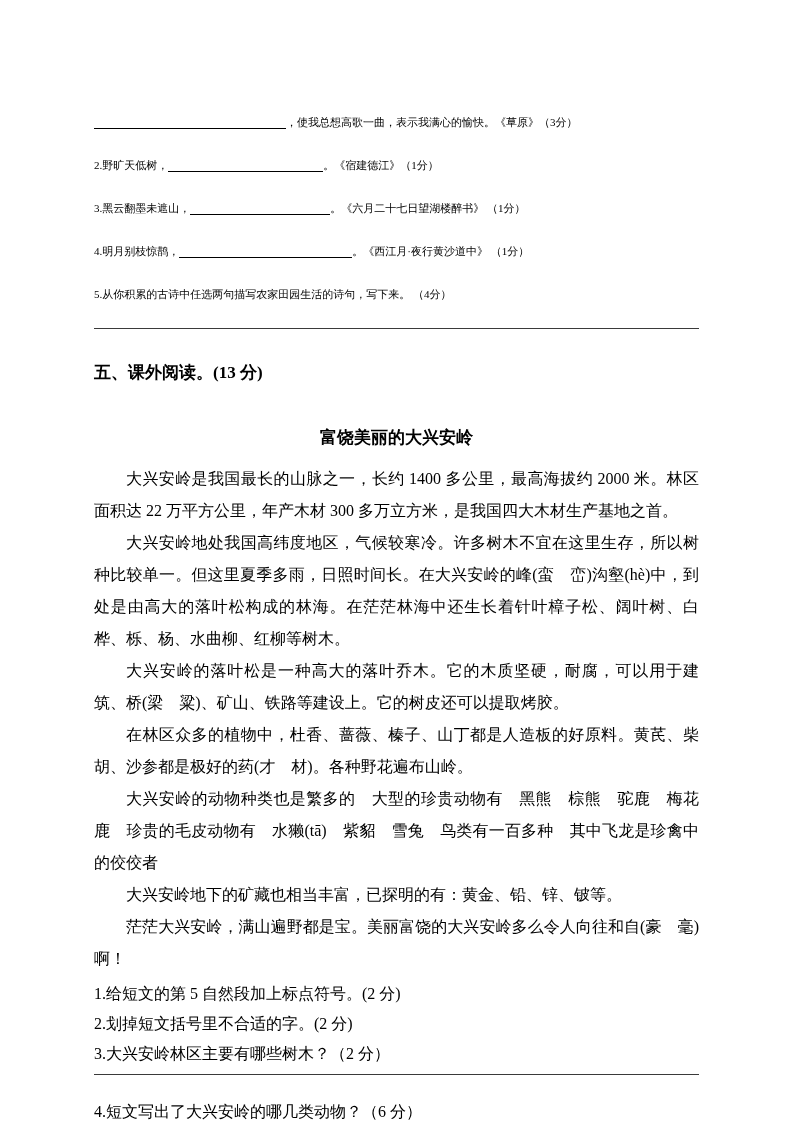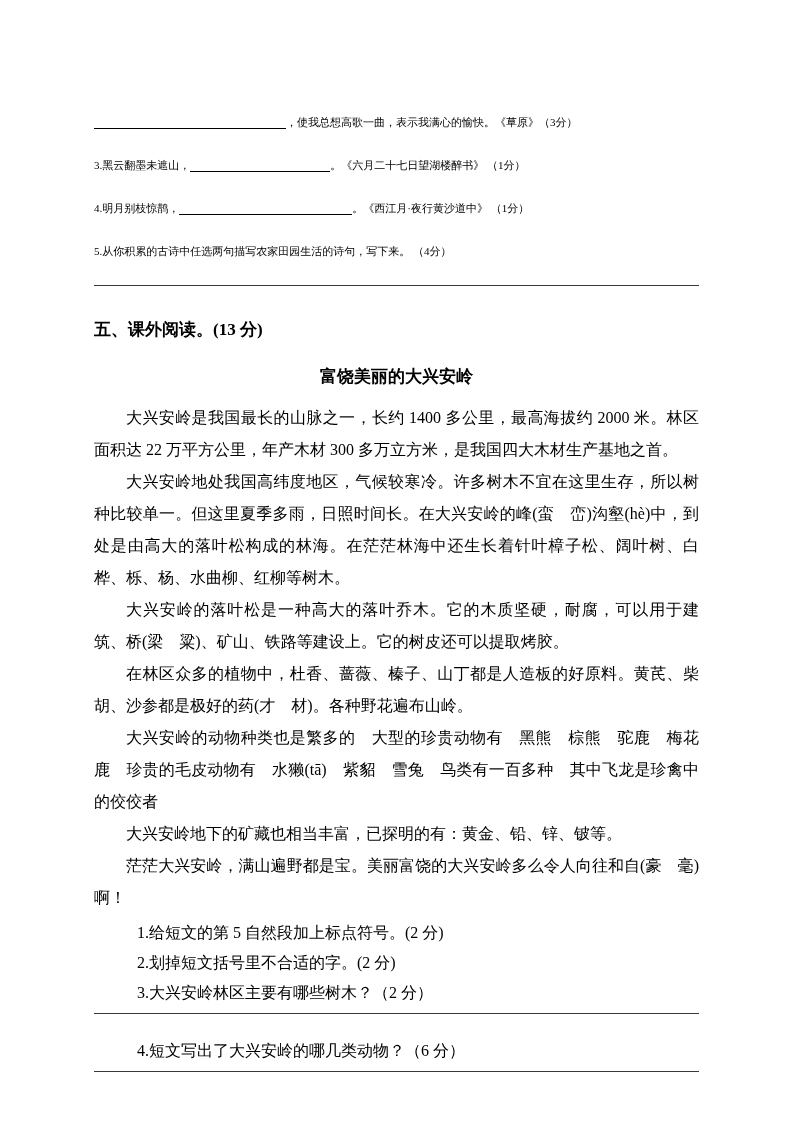--- a/index.html
+++ b/index.html
@@ -36,46 +36,46 @@
   
   .section-heading {
     font-size: 17px;
     font-weight: bold;
     margin-top: 32px;
   }
   .passage-title {
     font-size: 17px;
     font-weight: bold;
     text-align: center;
-    margin-top: 24px;
+    margin-top: 42px;
     margin-bottom: 14px;
   }
   .para {
     font-size: 16px;
     line-height: 32px;
     text-indent: 2em;
     text-align: justify;
   }
   #reading-questions { margin-top: 4px; }
   #reading-questions .q-line {
     font-size: 16px;
     line-height: 30px;
     margin-bottom: 0;
     white-space: normal;
-    margin-left: 43px;
   }
 </style>
 </head>
 <body>
 
 <div class="page">
 
   <section class="poetry-section">
     <div id="poetry-lines">
         <div class="q-line"><span class="blank" style="width: 192px;"></span><span>，使我总想高歌一曲，表示我满心的愉快。《草原》（3分）</span></div>
+        <div class="q-line"><span>2.野旷天低树，</span><span class="blank" style="width: 155px;"></span><span>。《宿建德江》（1分）</span></div>
         <div class="q-line"><span>3.黑云翻墨未遮山，</span><span class="blank" style="width: 140px;"></span><span>。《六月二十七日望湖楼醉书》 （1分）</span></div>
         <div class="q-line"><span>4.明月别枝惊鹊，</span><span class="blank" style="width: 173px;"></span><span>。《西江月·夜行黄沙道中》 （1分）</span></div>
         <div class="q-line"><span>5.从你积累的古诗中任选两句描写农家田园生活的诗句，写下来。 （4分）</span></div>
       </div>
     <div class="answer-line"></div>
   </section>
 
   <section class="reading-section">
     <h2 class="section-heading">五、课外阅读。(13 分)</h2>
     <h3 class="passage-title">富饶美丽的大兴安岭</h3>

